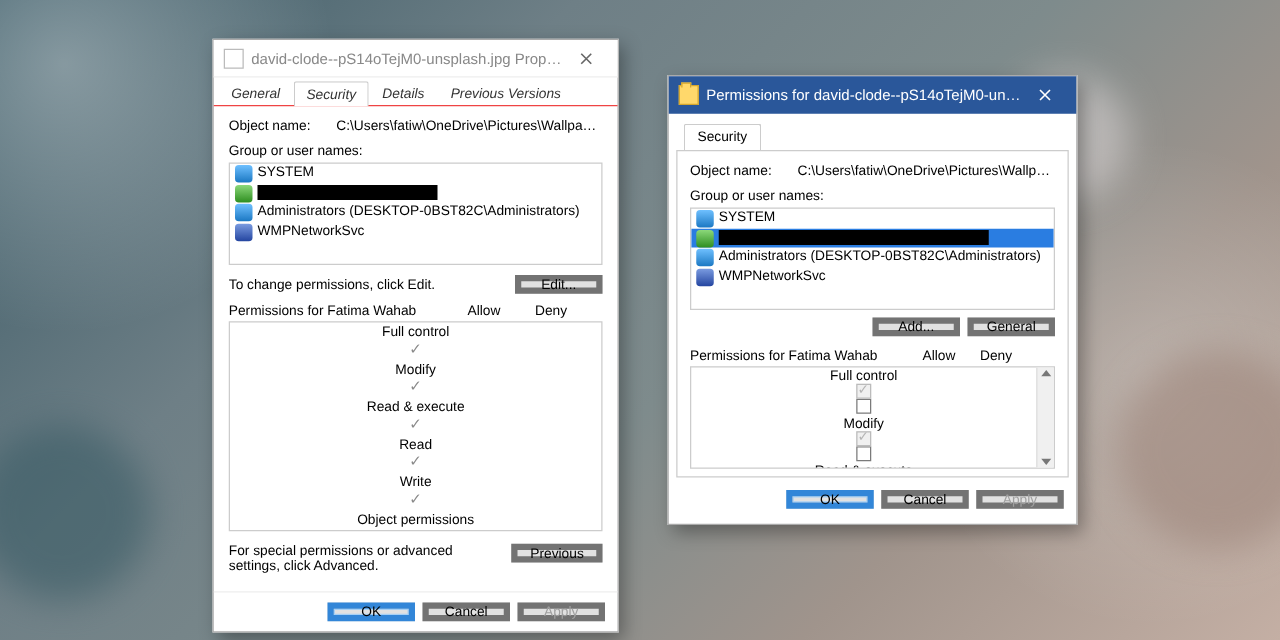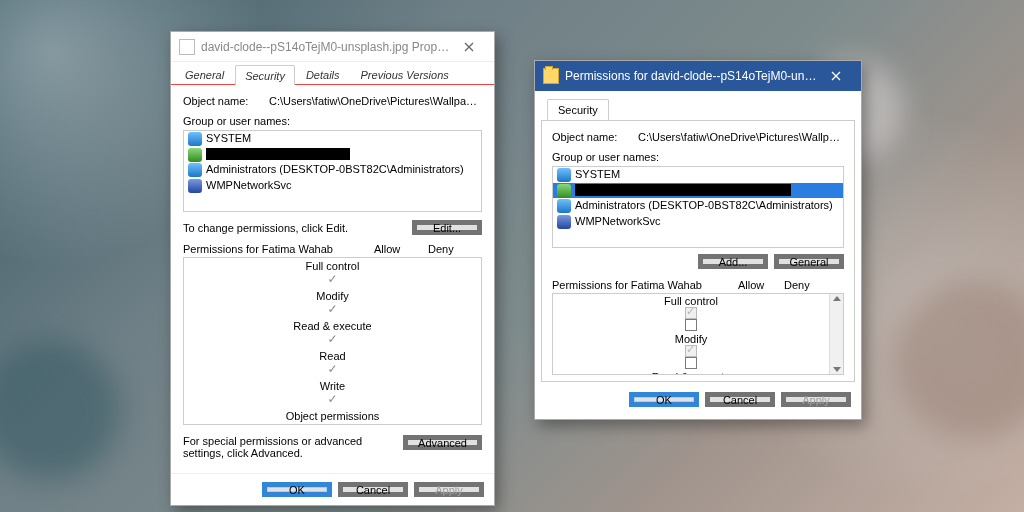--- a/index.html
+++ b/index.html
@@ -190,21 +190,21 @@
         </div>
         <div class="permrow">
           <div class="pname">Object permissions</div>
           <div class="cell"></div>
           <div class="cell"></div>
         </div>
       </div>
 
     <div class="advblock">
       <div class="txt">For special permissions or advanced settings, click Advanced.</div>
-      <div class="btn">Advanced</div>
+      <div class="btn">Previous</div>
     </div>
   </div>
   <div class="footer">
     <div class="btn default">OK</div>
     <div class="btn">Cancel</div>
     <div class="btn disabled">Apply</div>
   </div>
 </div>
 
 <div class="dialog perms">

